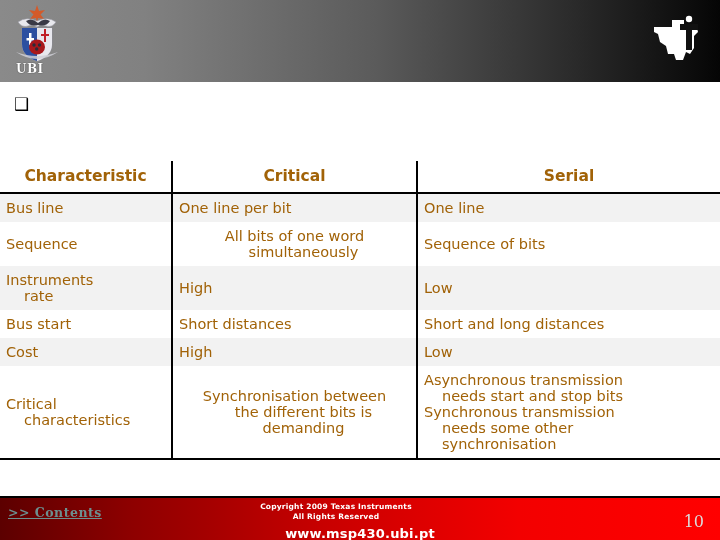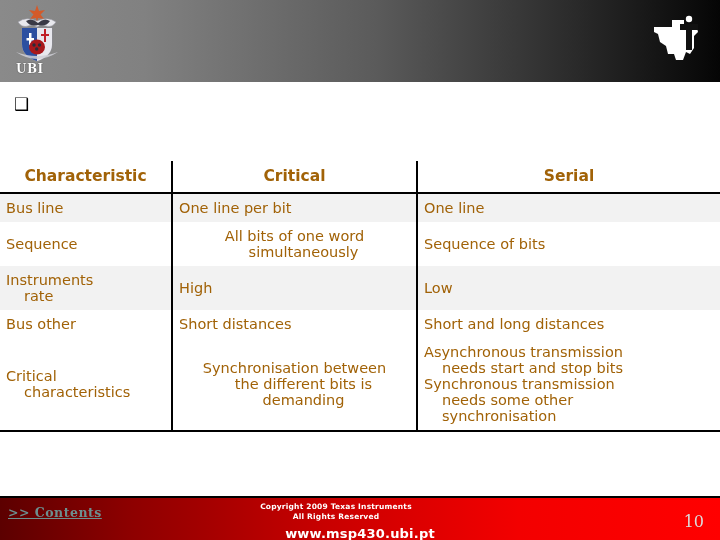--- a/index.html
+++ b/index.html
@@ -250,25 +250,30 @@
     <tr class="shade">
       <td class="col-sep">
         <span class="hang-first">Instruments</span>
         <span class="hang">rate</span>
       </td>
       <td class="col-sep">High</td>
       <td>Low</td>
     </tr>
 
     <tr class="plain">
-      <td class="col-sep">Bus other</td>
+      <td class="col-sep">Bus start</td>
       <td class="col-sep">Short distances</td>
       <td>Short and long distances</td>
     </tr>
 
+    <tr class="shade">
+      <td class="col-sep">Cost</td>
+      <td class="col-sep">High</td>
+      <td>Low</td>
+    </tr>
 
     <tr class="plain last">
       <td class="col-sep">
         <span class="hang-first">Critical</span>
         <span class="hang">characteristics</span>
       </td>
       <td class="col-sep just">
         <span class="hang-first">Synchronisation between</span>
         <span class="hang">the different bits is</span>
         <span class="hang">demanding</span>

